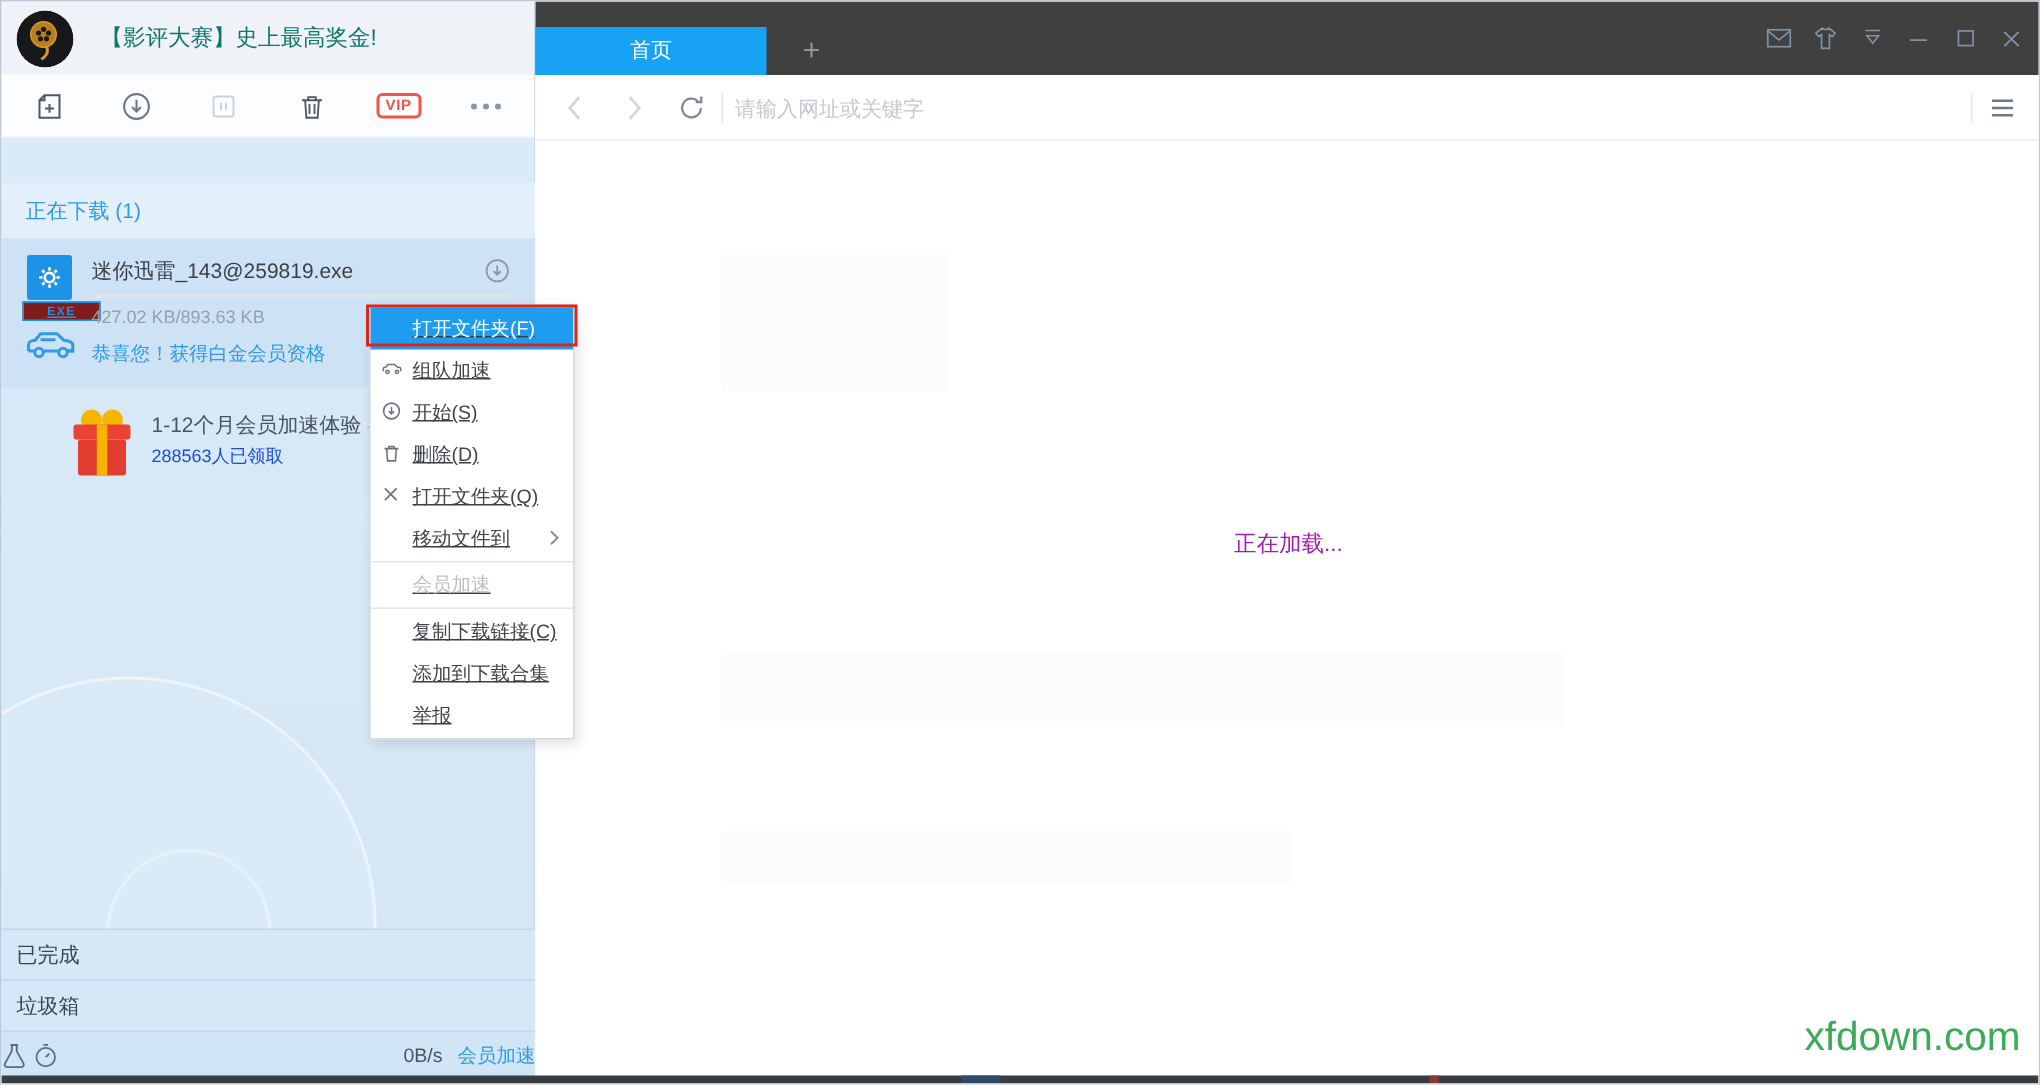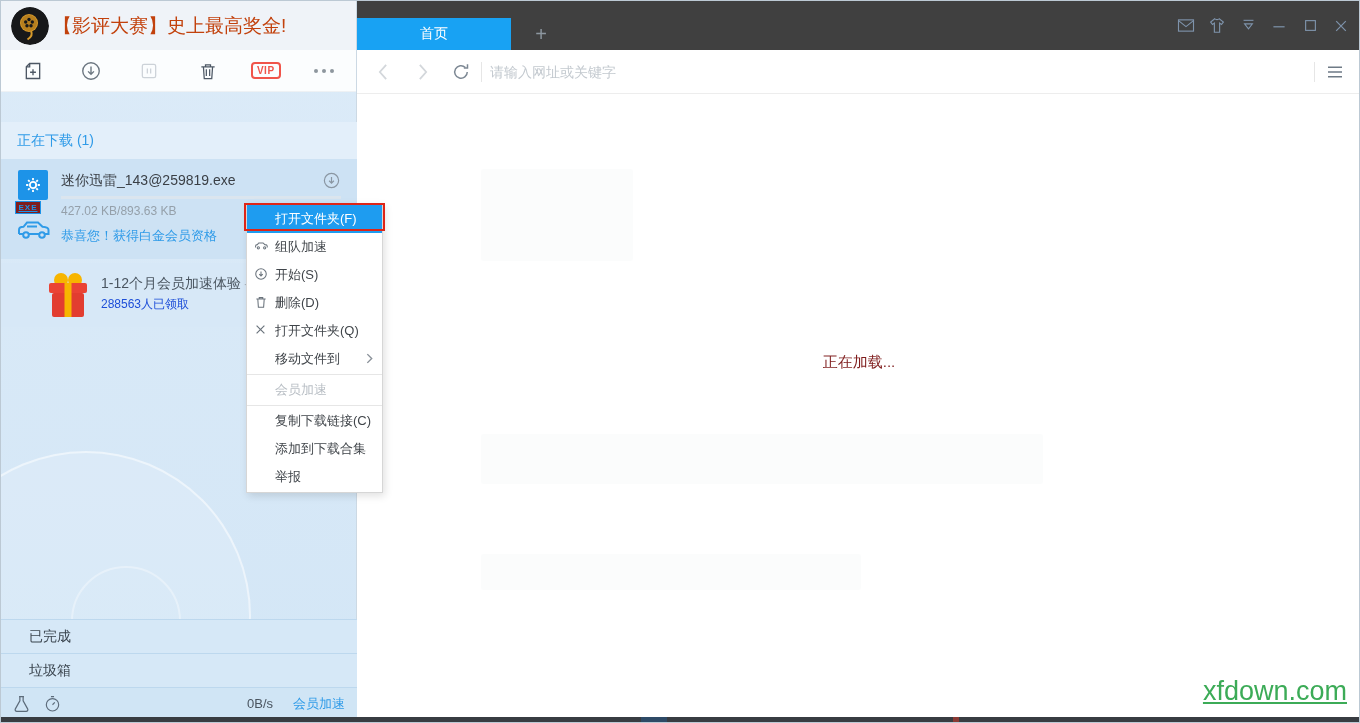--- a/index.html
+++ b/index.html
@@ -8,21 +8,21 @@
     font-family:"Liberation Sans","DejaVu Sans",sans-serif;
     position:relative; overflow:hidden; background:#ffffff;
     border:1px solid #bcc9d4; color:#3a3f45;
   }
   
   .left-panel { position:absolute; left:0; top:0; width:356px; height:723px;
     background:linear-gradient(#dcebf8,#d3e6f6); border-right:1px solid #ccd9e4; }
   .lp-header { position:absolute; left:0; top:0; width:100%; height:49px;
     background:#eff3f8; display:flex; align-items:center; padding-left:10px; }
   .logo { width:38px; height:38px; border-radius:50%; flex:0 0 38px; }
-  .promo-title { margin-left:4px; font-size:19px; color:#c2410c; white-space:nowrap; }
+  .promo-title { margin-left:18px; font-size:15px; color:#0f766e; white-space:nowrap; }
   .toolbar { position:absolute; left:0; top:49px; width:100%; height:42px;
     background:#fbfdfe; display:flex; align-items:center; justify-content:space-between;
     padding:0 18px; border-bottom:1px solid #eef1f4;gap:13px; }
   .tb-btn { width:28px; height:28px; display:flex; align-items:center; justify-content:center; }
   .vip-badge { border:2px solid #f0544a; border-radius:4px; color:#f0544a;
     font-size:10px; font-weight:bold; padding:1px 4px; letter-spacing:.5px; }
   .dots { display:flex; gap:4px; }
   .dots i { width:4px; height:4px; border-radius:50%; background:#8d969e; }
   .banner { position:absolute; left:0; top:91px; width:356px; height:30px; display:flex; }
   .banner-left { flex:1; background:#fdf3da; display:flex; align-items:center; padding-left:8px; }
@@ -30,46 +30,46 @@
   .banner-right { width:98px; background:#f4684e; display:flex; align-items:center;
     justify-content:center; gap:10px; color:#fff; }
   .claim-btn { font-size:13px; color:#fff; }
   .banner-close { font-size:13px; color:rgba(255,255,255,.85); }
   .dl-section { position:absolute; left:0; top:121px; width:356px; height:37px;
     background:#e3effa; display:flex; align-items:center; padding-left:16px;
     color:#2f9be8; font-size:14px; }
   .dl-item { position:absolute; left:0; top:158px; width:356px; height:100px; background:#cde2f4; }
   .exe-icon { position:absolute; left:17px; top:11px; width:30px; height:30px;
     background:#1d93e8; border-radius:2px; display:flex; align-items:center; justify-content:center; }
-  .exe-badge { position:absolute; left:14px; top:42px; width:26px; height:13px;
+  .exe-badge { position:absolute; left:14px; top:42px; width:52px; height:13px;
     background:#7f1d1d; border:1px solid #1d93e8; color:#1d93e8; font-size:8px; font-weight:bold;
     display:flex; align-items:center; justify-content:center; letter-spacing:1px;text-decoration:underline; }
   .dl-name { position:absolute; left:60px; top:13px; font-size:14px; color:#3a3f45; }
   .dl-circle { position:absolute; right:16px; top:12px; }
   .progress { position:absolute; left:60px; top:37px; width:280px; height:3px; background:#dbe5ee; }
   .progress-fill { height:3px; background:#55a8e3; width:48%; }
   .dl-size { position:absolute; left:60px; top:45px; font-size:12px; color:#95a0aa; }
   .reward-car { position:absolute; left:14px; top:56px; }
   .reward-text { position:absolute; left:60px; top:68px; font-size:13px; color:#2f9be8; }
   .ad-item { position:absolute; left:0; top:262px; width:356px; height:64px; background:#d7e8f7; }
   .gift { position:absolute; left:42px; top:6px; }
   .ad-title { position:absolute; left:100px; top:12px; font-size:14px; color:#4a5560; }
   .ad-tag { color:#a8b1ba; font-size:12px; }
   .ad-claimed { position:absolute; left:100px; top:33px; font-size:12px; color:#1d4ed8; }
   .bubble { position:absolute; border-radius:50%; border:2px solid rgba(255,255,255,.5); }
   .bubble.b1 { left:-80px; top:450px; width:330px; height:330px; background:rgba(255,255,255,.12); }
   .bubble.b2 { left:70px; top:565px; width:110px; height:110px; border-color:rgba(255,255,255,.35); }
   .row-section { position:absolute; left:0; width:356px; height:34px; background:#d6e8f7;
-    border-top:1px solid #bdd8ee; display:flex; align-items:center; padding-left:28px;
+    border-top:1px solid #bdd8ee; display:flex; align-items:center; padding-left:10px;
     font-size:14px; color:#3c4650; }
   .row-completed { top:618px; }
   .row-trash { top:652px; }
   .lp-status { position:absolute; left:0; top:686px; width:356px; height:32px;
     background:#d0e5f5; border-top:1px solid #bdd8ee; display:flex; align-items:center;
-    padding:0 12px; gap:14px; }
+    padding:0 0; gap:4px; }
   .lp-status .spacer { flex:1; }
   .speed { font-size:13px; color:#4a5560; }
   .accel-link { font-size:13px; color:#2f9be8; margin-left:6px; }
   
   .right-panel { position:absolute; left:356px; top:0; width:1004px; height:723px; background:#fff; }
   .rp-header { position:absolute; left:0; top:0; width:100%; height:49px; background:#404040; }
   .tab-home { position:absolute; left:0; top:17px; width:154px; height:32px; background:#18a2f3;
     color:#fff; font-size:14px; display:flex; align-items:center; justify-content:center; }
   .new-tab { position:absolute; left:168px; top:17px; width:32px; height:32px; color:#8d97a0;
     font-size:20px; display:flex; align-items:center; justify-content:center; font-weight:300; }
@@ -78,26 +78,26 @@
   .wc { width:20px; height:20px; display:flex; align-items:center; justify-content:center; }
   .navbar { position:absolute; left:0; top:49px; width:100%; height:44px; background:#fff;
     border-bottom:1px solid #ededed; display:flex; align-items:center; padding:0 14px; }
   .nav-ico { width:24px; height:24px; display:flex; align-items:center; justify-content:center; }
   .nav-sep { width:1px; height:20px; background:#e6e6e6; margin:0 8px; }
   .addr-input { flex:1; border:none; outline:none; font-size:14px; color:#333; background:transparent;
     font-family:"Liberation Sans","DejaVu Sans",sans-serif; }
   .addr-input::placeholder { color:#c3c9cf; }
   .content { position:absolute; left:0; top:93px; width:100%; height:625px; background:#fff; }
   .loading-text { position:absolute; left:0; right:0; top:259px; text-align:center;
-    font-size:15px; color:#7f1d1d; }
+    font-size:15px; color:#a21caf; }
   .skel { position:absolute; background:#f7f9fa; opacity:.55; border-radius:2px; }
-  .watermark { position:absolute; right:14px; bottom:12px; font-size:27px; color:#3cab57;text-decoration:underline; }
+  .watermark { position:absolute; right:14px; bottom:12px; font-size:27px; color:#3cab57; }
   
   .context-menu { position:absolute; left:245px; top:202px; width:137px; background:#fff;
-    border:1px solid #d6d6d6; box-shadow:2px 3px 8px rgba(0,0,0,.12); z-index:40; padding:1px 0; }
+    border:1px solid #d6d6d6; box-shadow:2px 3px 8px rgba(0,0,0,.12); z-index:40; padding:1px 0;text-decoration:underline; }
   .menu-item { position:relative; height:28px; line-height:28px; padding-left:28px;
     font-size:13px; color:#40454a; white-space:nowrap; }
   .menu-item .mi-icon { position:absolute; left:7px; top:6px; }
   .menu-item.highlight { background:#1e9cf0; color:#fff; }
   .annotation-box { position:absolute; left:-3px; right:-3px; top:-2px; bottom:-2px;
     border:2px solid #de2517; pointer-events:none; }
   .menu-item.disabled { color:#b8bec4; }
   .menu-sep { height:1px; background:#e6e6e6; margin:1px 0; }
   .mi-chevron { position:absolute; right:9px; top:8px; }
   

